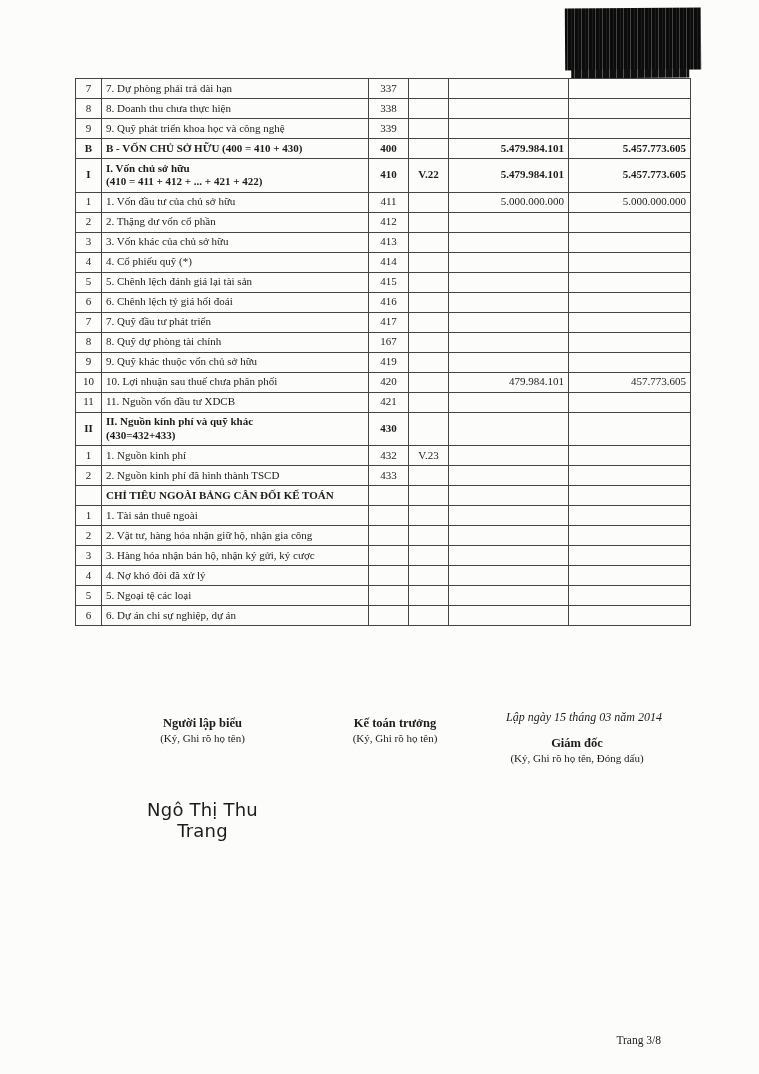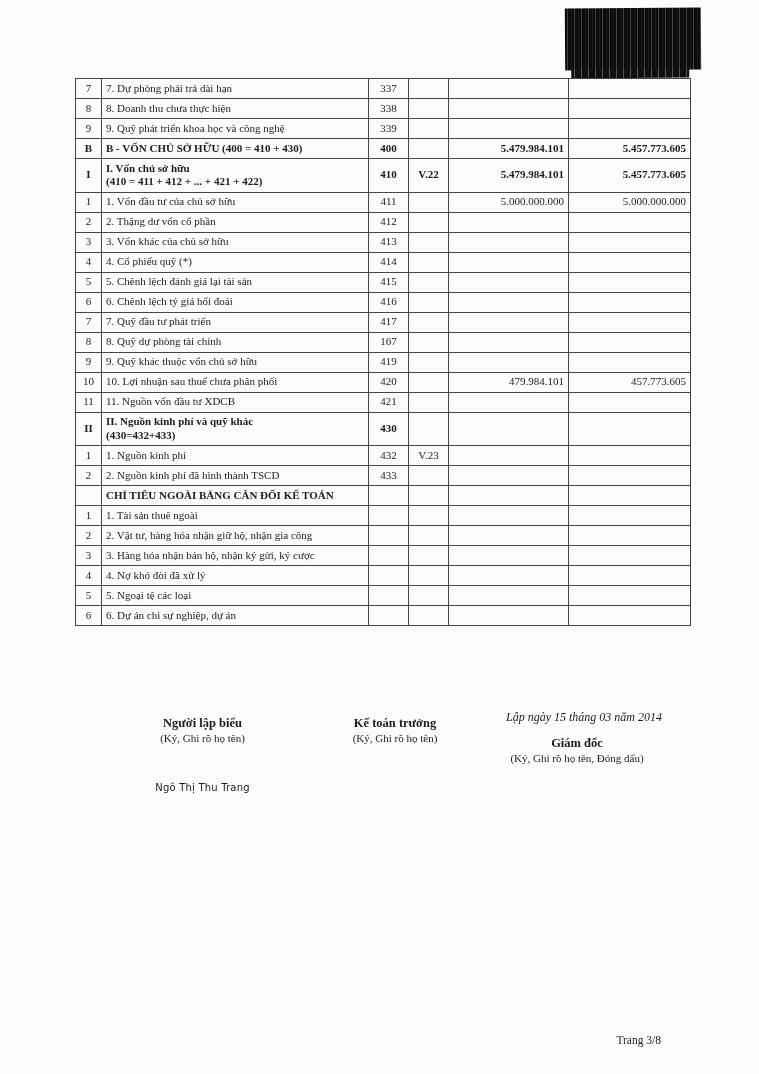--- a/index.html
+++ b/index.html
@@ -32,22 +32,22 @@
   td.val  { text-align:right; padding-right:6px; }
   tr.bold { font-weight:bold; }
   .date-line {
     position:absolute; top:694px; left:380px; width:282px;
     text-align:right; font-style:italic; font-size:12px;margin-top:16px;
   }
   .sig { position:absolute; text-align:center; }
   .sig-title { font-weight:bold; font-size:12.5px; }
   .sig-sub   { font-size:11px; margin-top:1px; }
   .sig-name  {
-    margin-top:38px; font-family:"DejaVu Sans","Liberation Sans",sans-serif;
-    font-size:10px; letter-spacing:0.2px;
+    margin-top:55px; font-family:"DejaVu Sans","Liberation Sans",sans-serif;
+    font-size:18px; letter-spacing:0.2px;
   }
   .sig1 { left:120px; top:716px; width:165px; }
   .sig2 { left:315px; top:716px; width:160px; }
   .sig3 { left:482px; top:736px; width:190px; }
   .page-num {
     position:absolute; top:1034px; right:98px; font-size:11.5px;
     font-family:"Liberation Serif",serif;
   }
 </style>
 </head>

